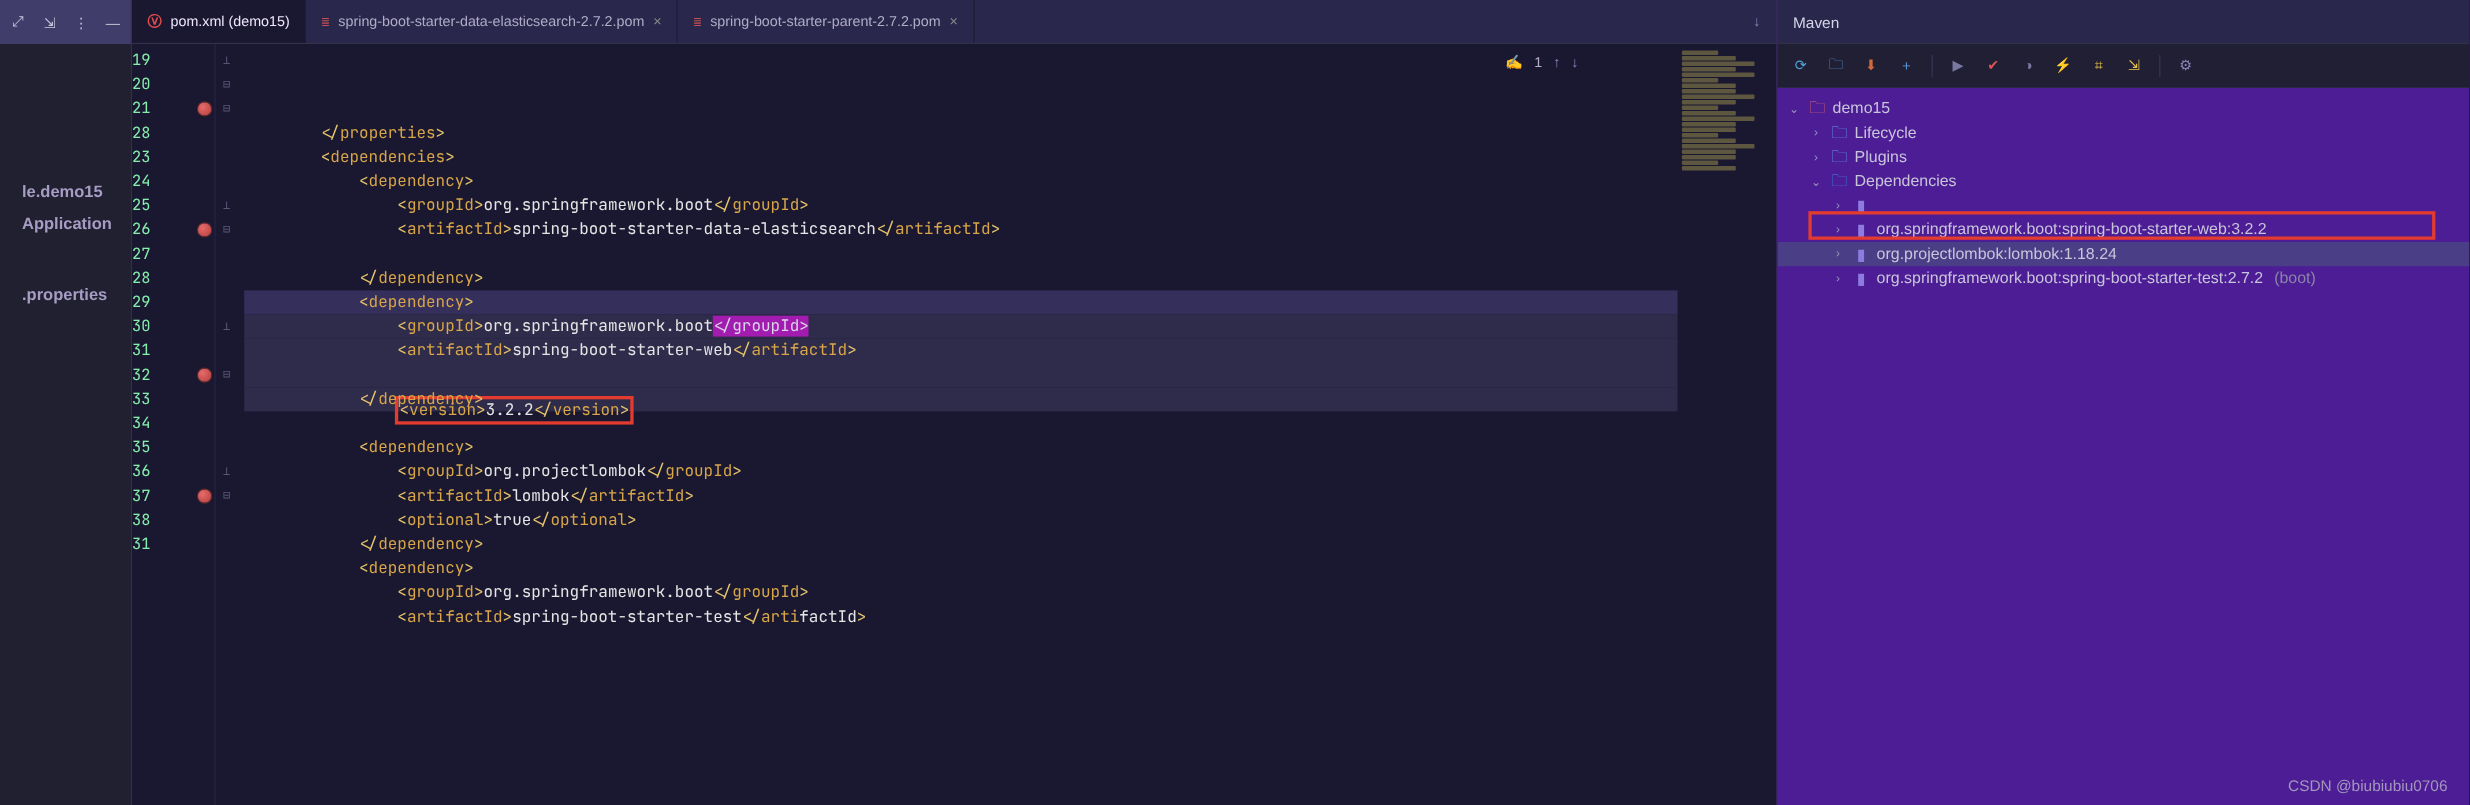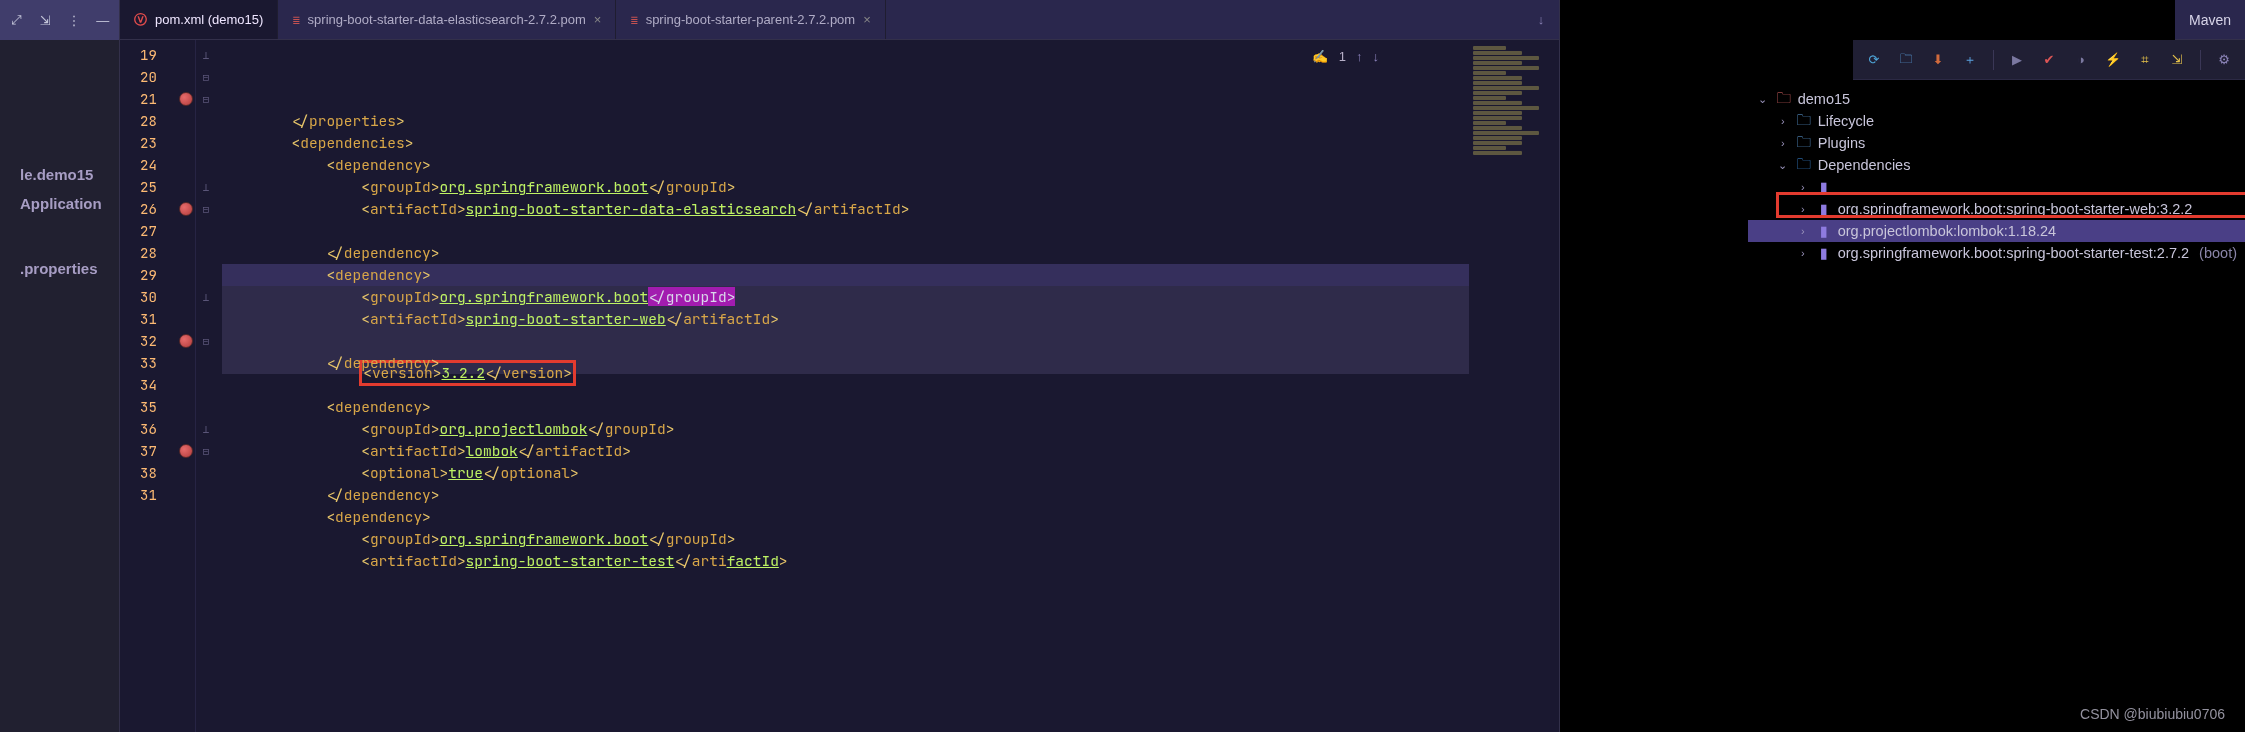--- a/index.html
+++ b/index.html
@@ -38,22 +38,22 @@
     white-space:nowrap;
   }
   .tab.active { background:#1a1830; color:#efe6ff; }
   .tab .close { color:#888; font-size:13px; }
   .tab-ico-v { color:#e24c4c; font-weight:bold;}
   .tab-ico-m { color:#c35151; font-family:monospace; font-size:12px;}
   .tabs .dl { margin-left:auto; width:36px; display:flex;align-items:center;justify-content:center;color:#8c84b8;}
 
   .editor-wrap { flex:1; display:flex; position:relative; overflow:hidden;}
   .gutter {
-    width:76px; background:#1a1830; text-align:center;
-    padding:4px 18px 0 0; color:#fdba74; font-size:14px;
+    width:76px; background:#1a1830; text-align:left;
+    padding:4px 18px 0 0; color:#86efac; font-size:14px;
     font-family:"JetBrains Mono",monospace; line-height:22px;
     border-right:1px solid #272444;
   }
   .gutter .ln { height:22px; position:relative;}
   .gutter .mark::after{
     content:""; position:absolute; right:-16px; top:4px;
     width:12px;height:12px;border-radius:50%;
     background:radial-gradient(circle at 35% 35%,#e76b6b,#b13c3c);
     border:1px solid #5b2a2a;
   }
@@ -63,21 +63,21 @@
   .code {
     flex:1; padding:4px 0 0 6px; font-family:"JetBrains Mono",monospace;
     font-size:14.5px; line-height:22px; white-space:pre; color:#c9c6d6;
     position:relative;
   }
   .code .row{ height:22px; display:block;}
   .code .hl-line{ background:#2f2b4a;}
   .code .caret-line{ background:#352f5c;}
   .tag-o{ color:#e7c56a;}   
   .tag-n{ color:#d8a648;}   
-  .txt  { color:#bef264;text-decoration:underline;}
+  .txt  { color:#e5e5e5;}
   .sel-bg{ background:#a21caf; color:#d9d6ea;}
   .redbox{ outline:3px solid #e33b2f; outline-offset:-1px; display:inline-block; padding:0 2px;margin-top:32px;}
 
   .inlay {
     position:absolute; top:6px; right:90px;
     color:#8f86c0; font-size:13px; display:flex; gap:10px; align-items:center;
     font-family:sans-serif;
   }
   .inlay .num{ color:#b7afc8;}
   .inlay .arrow{ color:#8f86c0;}
@@ -85,22 +85,22 @@
   .minimap{
     width:90px; background:#1a1830; overflow:hidden;
     display:flex; flex-direction:column; gap:1px; padding:6px 4px;
   }
   .minimap .ml{ height:4px; background:#5d5740; border-radius:1px;}
   .minimap .ml.s{ width:40%;}
   .minimap .ml.m{ width:60%;}
   .minimap .ml.l{ width:80%;}
 
   .right-pane{
-    width:686px; flex-shrink:0; background:#000000;
-    border-left:1px solid #33304a; display:flex; flex-direction:column;align-items:flex-end;
+    width:630px; flex-shrink:0; background:#4c1d95;
+    border-left:1px solid #33304a; display:flex; flex-direction:column;
   }
   .right-title{
     height:40px; display:flex; align-items:center; padding:0 14px;
     color:#d7d4e8; font-size:14px; background:#2a274d;
     border-bottom:1px solid #33304a;
   }
   .right-toolbar{
     height:40px; display:flex; align-items:center; gap:14px; padding:0 12px;
     background:#201f34; border-bottom:1px solid #2b2944;
   }

